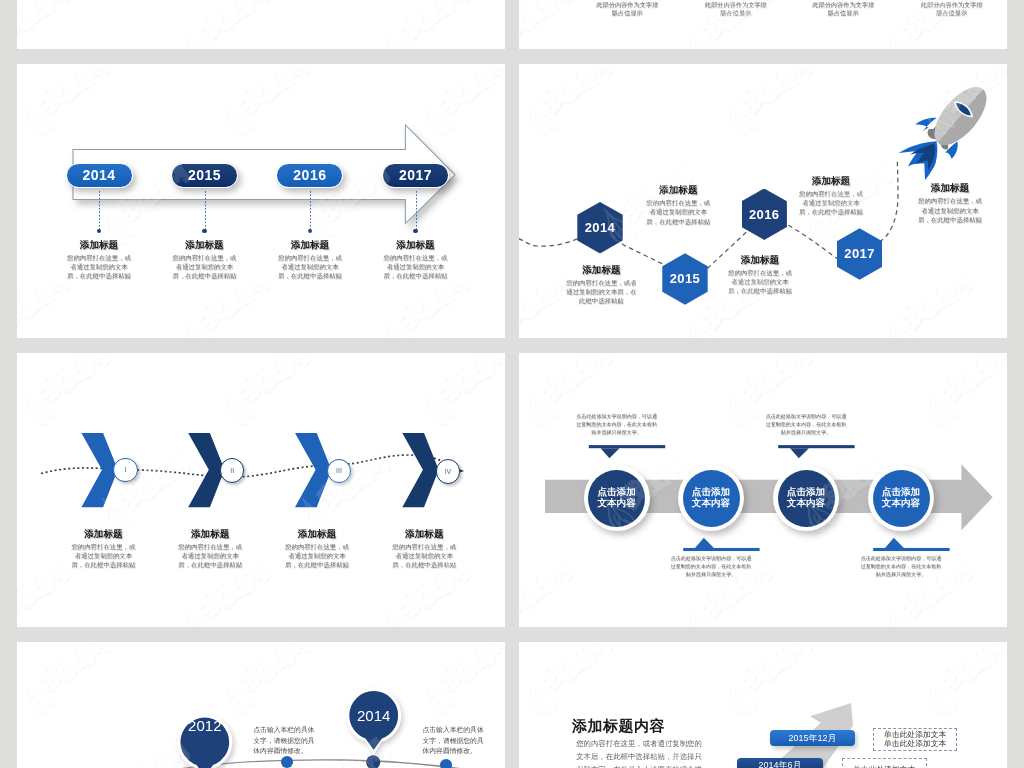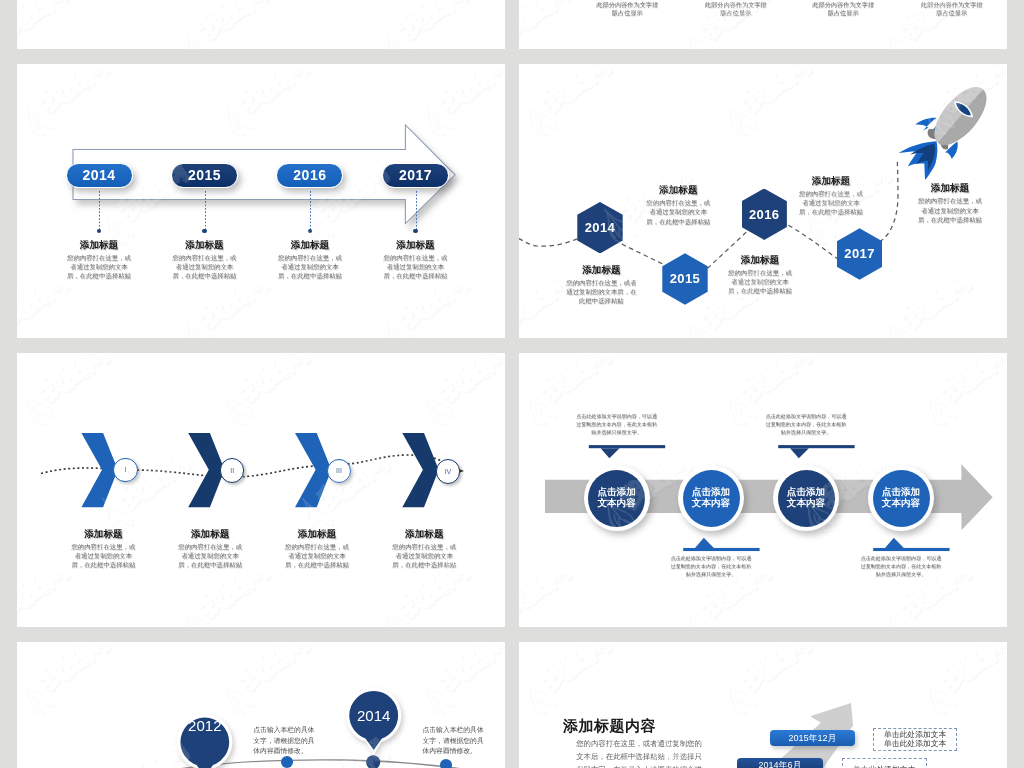--- a/index.html
+++ b/index.html
@@ -808,21 +808,21 @@
       </div>
   </div>
 
   <div class="slide" id="s7">
     <svg width="488" height="274" style="position:absolute;left:0;top:0">
       <path d="M332 60.9 L291.1 74.2 L301.9 80.7
                L251.3 126 L251.3 274 L304 274 L304 126
                L334.1 83.5 Z" fill="#cfcfcf"></path>
     </svg>
     <div class="aa-stage">
-      <div class="aa-h" style="left:44px;top:75px;">添加标题内容</div>
+      <div class="aa-h" style="left:53px;top:75px;">添加标题内容</div>
       <div class="aa-p" style="left:57.2px;top:95px;width:130px;">您的内容打在这里，或者通过复制您的文本后，在此框中选择粘贴，并选择只保留文字。在尚录入上述图表的综合描述说明。</div>
       <div class="aa-chip" style="left:250.6px;top:88.1px;width:85.8px;height:16.3px;
                   border-radius:4px;background:linear-gradient(180deg,#2c7ad8,#1a5db0);">
         <span>2015年12月</span>
       </div>
       <div class="aa-chip" style="left:218px;top:115.5px;width:85.8px;height:16.3px;
                   border-radius:4px;background:linear-gradient(180deg,#23539c,#17396c);">
         <span>2014年6月</span>
       </div>
       <div class="aa-note" style="left:354px;top:85.8px;width:84.3px;height:23.1px;">

